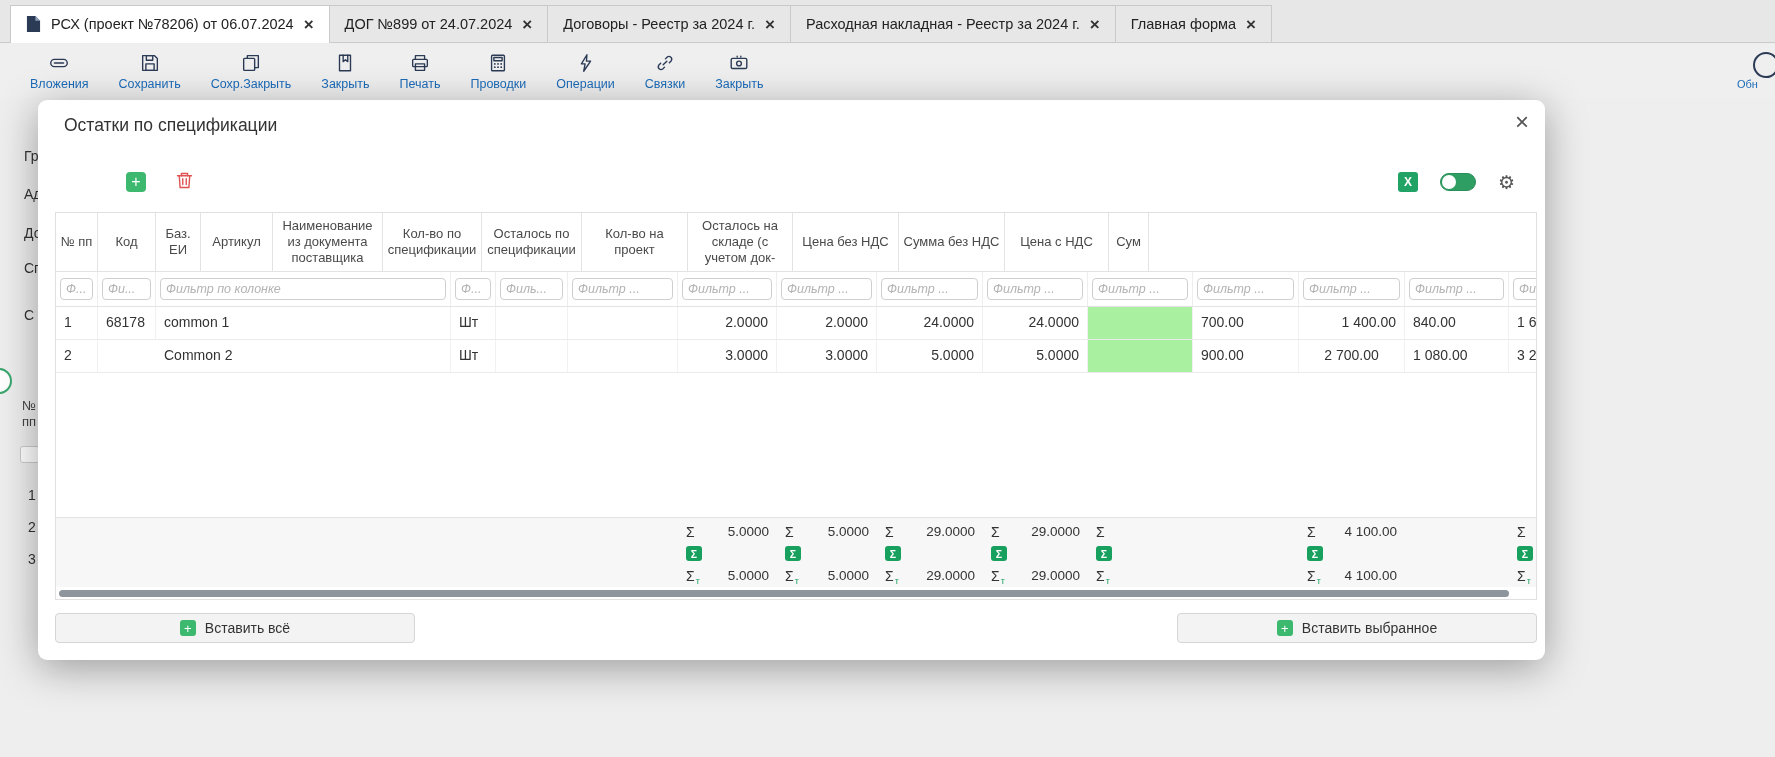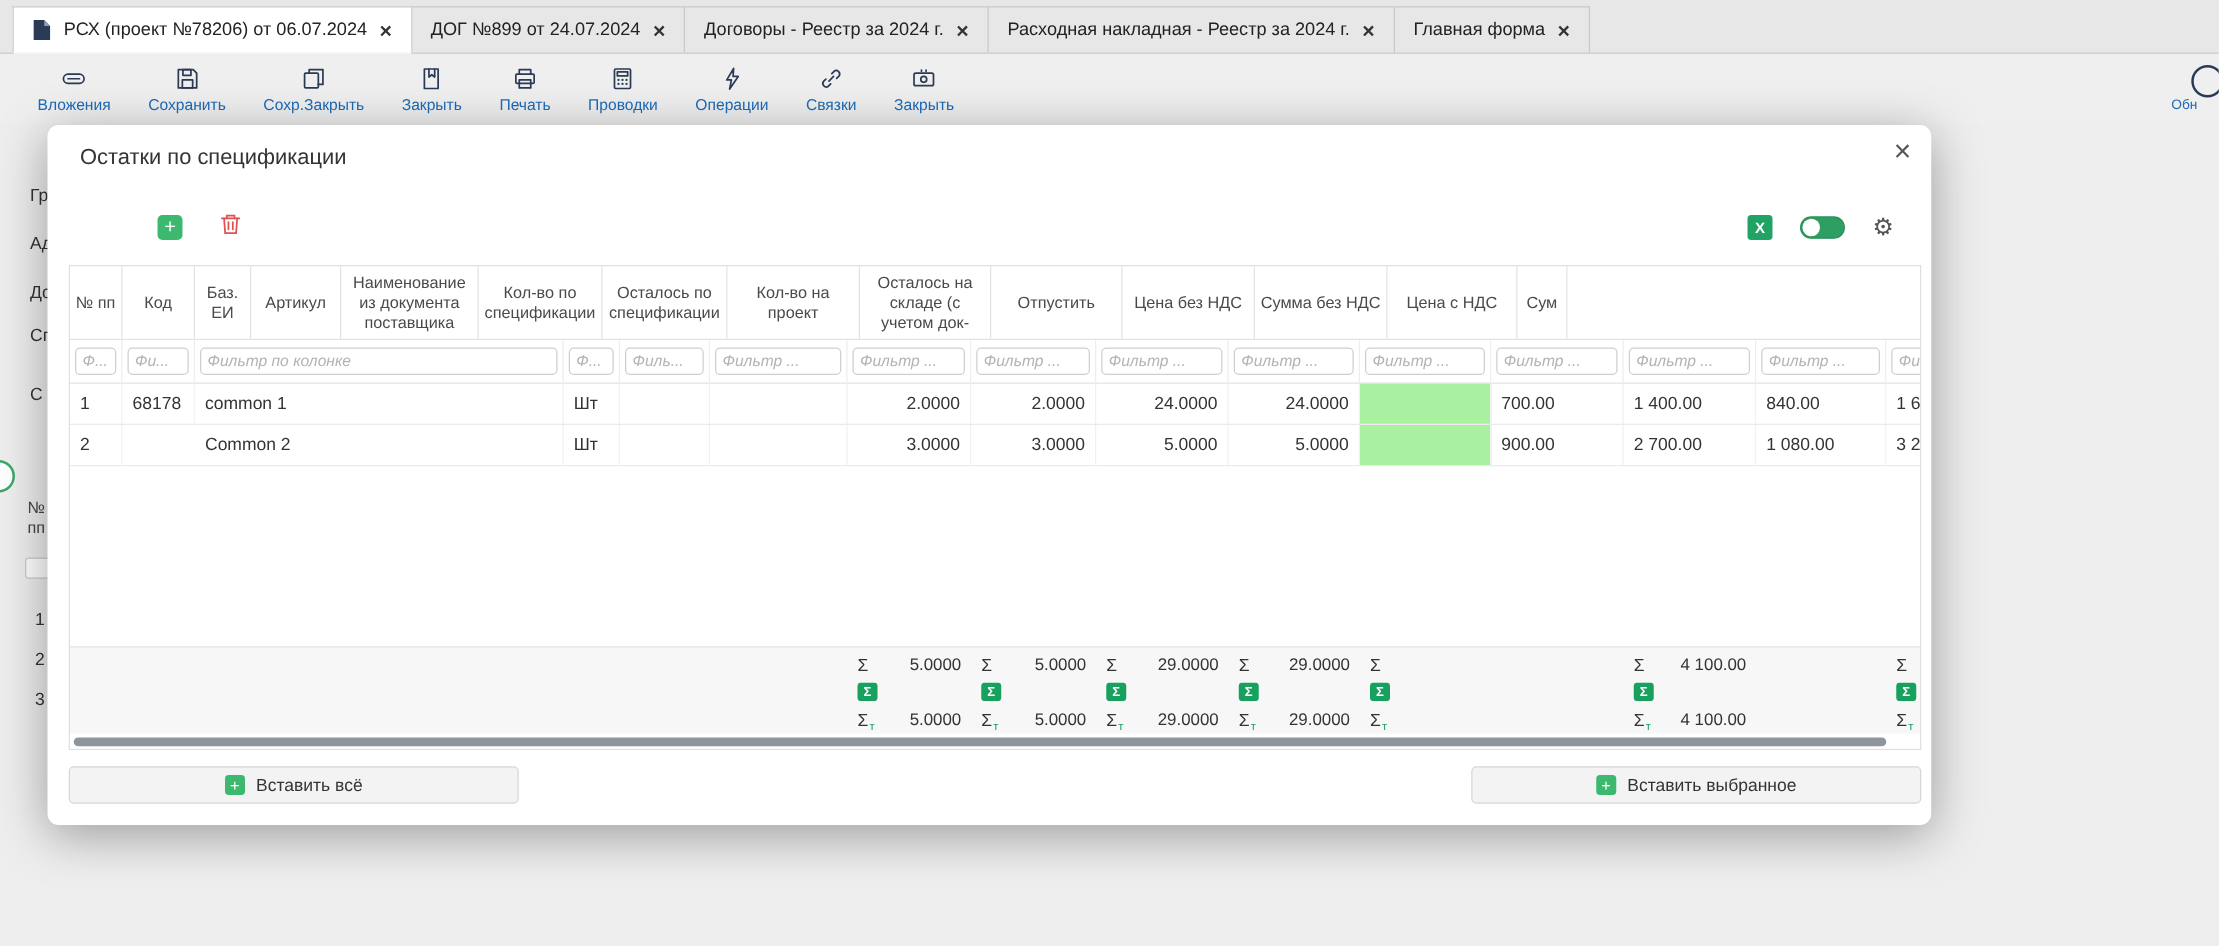--- a/index.html
+++ b/index.html
@@ -224,21 +224,20 @@
     <div class="thead">
         <div class="th" style="flex: 0 0 42px; max-width: 42px;">№ пп</div>
         <div class="th" style="flex: 0 0 58px; max-width: 58px;">Код</div>
         <div class="th" style="flex: 0 0 45px; max-width: 45px;">Баз. ЕИ</div>
         <div class="th" style="flex: 0 0 72px; max-width: 72px;">Артикул</div>
         <div class="th" style="flex: 0 0 110px; max-width: 110px;">Наименование из документа поставщика</div>
         <div class="th" style="flex: 0 0 99px; max-width: 99px;">Кол-во по спецификации</div>
         <div class="th" style="flex: 0 0 100px; max-width: 100px;">Осталось по спецификации</div>
         <div class="th" style="flex: 0 0 106px; max-width: 106px;">Кол-во на проект</div>
         <div class="th" style="flex: 0 0 105px; max-width: 105px;">Осталось на складе (с учетом док-</div>
-        <div class="th" style="flex: 0 0 105px; max-width: 105px;">Отпустить</div>
         <div class="th" style="flex: 0 0 106px; max-width: 106px;">Цена без НДС</div>
         <div class="th" style="flex: 0 0 106px; max-width: 106px;">Сумма без НДС</div>
         <div class="th" style="flex: 0 0 104px; max-width: 104px;">Цена с НДС</div>
         <div class="th" style="flex: 0 0 40px; max-width: 40px;">Сум</div>
       </div>
     <div class="tfilter">
         <div class="tf" style="flex: 0 0 42px; max-width: 42px;">
           <input class="filter-input" placeholder="Ф..." style="">
         </div>
         <div class="tf" style="flex: 0 0 58px; max-width: 58px;">
@@ -291,38 +290,38 @@
           <div class="td" style="flex: 0 0 295px; max-width: 295px; text-align: left;">common 1</div>
           <div class="td" style="flex: 0 0 45px; max-width: 45px; text-align: left;">Шт</div>
           <div class="td" style="flex: 0 0 72px; max-width: 72px; text-align: left;"></div>
           <div class="td" style="flex: 0 0 110px; max-width: 110px; text-align: left;"></div>
           <div class="td" style="flex: 0 0 99px; max-width: 99px; text-align: right;">2.0000</div>
           <div class="td" style="flex: 0 0 100px; max-width: 100px; text-align: right;">2.0000</div>
           <div class="td" style="flex: 0 0 106px; max-width: 106px; text-align: right;">24.0000</div>
           <div class="td" style="flex: 0 0 105px; max-width: 105px; text-align: right;">24.0000</div>
           <div class="td release" style="flex: 0 0 105px; max-width: 105px; text-align: right;"></div>
           <div class="td" style="flex: 0 0 106px; max-width: 106px; text-align: left;">700.00</div>
-          <div class="td" style="flex: 0 0 106px; max-width: 106px; text-align: left;">1 400.00</div>
+          <div class="td" style="flex: 0 0 106px; max-width: 106px; text-align: right;">1 400.00</div>
           <div class="td" style="flex: 0 0 104px; max-width: 104px; text-align: left;">840.00</div>
           <div class="td" style="flex: 0 0 40px; max-width: 40px; text-align: left;">1 6</div>
         </div>
         <div class="trow">
           <div class="td" style="flex: 0 0 42px; max-width: 42px; text-align: left;">2</div>
           <div class="td" style="flex: 0 0 58px; max-width: 58px; text-align: right; margin-top: 32px;">68180</div>
           <div class="td" style="flex: 0 0 295px; max-width: 295px; text-align: left;">Common 2</div>
           <div class="td" style="flex: 0 0 45px; max-width: 45px; text-align: left;">Шт</div>
           <div class="td" style="flex: 0 0 72px; max-width: 72px; text-align: left;"></div>
           <div class="td" style="flex: 0 0 110px; max-width: 110px; text-align: left;"></div>
           <div class="td" style="flex: 0 0 99px; max-width: 99px; text-align: right;">3.0000</div>
           <div class="td" style="flex: 0 0 100px; max-width: 100px; text-align: right;">3.0000</div>
           <div class="td" style="flex: 0 0 106px; max-width: 106px; text-align: right;">5.0000</div>
           <div class="td" style="flex: 0 0 105px; max-width: 105px; text-align: right;">5.0000</div>
           <div class="td release" style="flex: 0 0 105px; max-width: 105px; text-align: right;"></div>
           <div class="td" style="flex: 0 0 106px; max-width: 106px; text-align: left;">900.00</div>
-          <div class="td" style="flex: 0 0 106px; max-width: 106px; text-align: left;">2 700.00</div>
+          <div class="td" style="flex: 0 0 106px; max-width: 106px; text-align: center;">2 700.00</div>
           <div class="td" style="flex: 0 0 104px; max-width: 104px; text-align: left;">1 080.00</div>
           <div class="td" style="flex: 0 0 40px; max-width: 40px; text-align: left;">3 2</div>
         </div>
       </div>
     <div class="spacer"></div>
     <div class="totals">
       <div class="totals-row">
           <div class="tc" style="flex: 0 0 42px; max-width: 42px;"></div>
           <div class="tc" style="flex: 0 0 58px; max-width: 58px;"></div>
           <div class="tc" style="flex: 0 0 295px; max-width: 295px;"></div>

